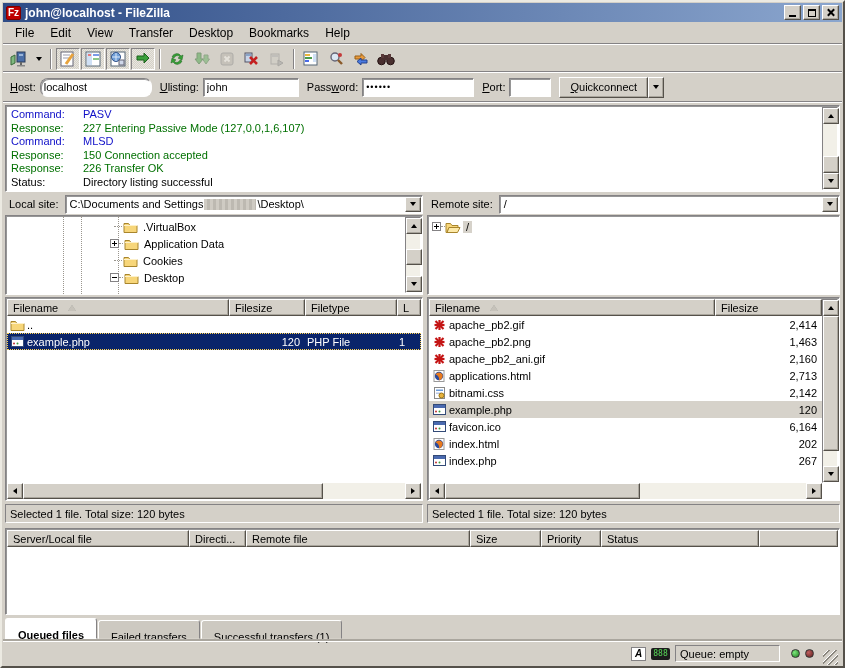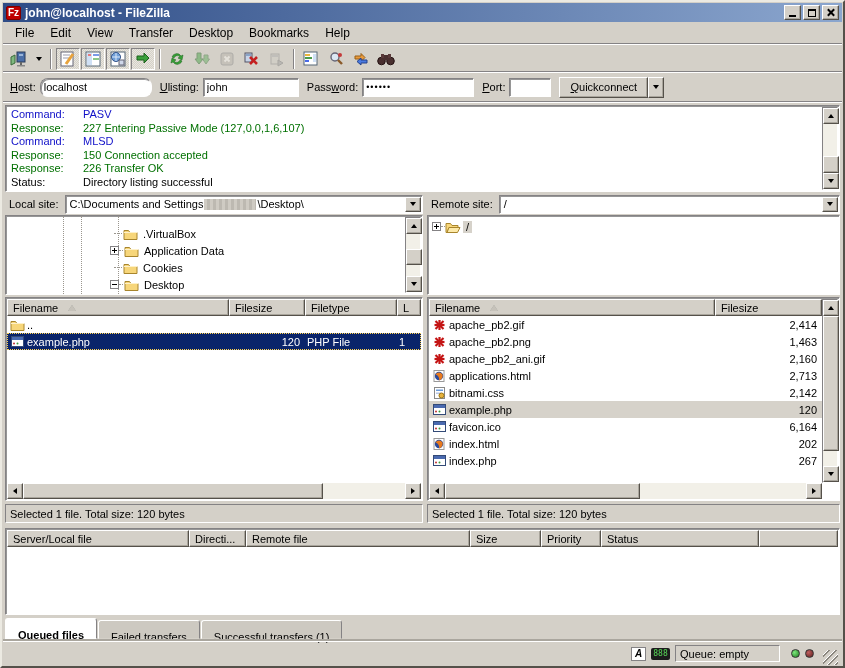--- a/index.html
+++ b/index.html
@@ -328,21 +328,21 @@
       <span class="combo-btn raised">
           <i class="tri-down"></i>
         </span>
     </span>
   </div>
 
   <div class="tree sunken" style="top:213px;left:3px;width:418px;height:80px">
     <i class="vguide" style="left:57px"></i>
     <i class="vguide" style="left:75px"></i>
     <i class="vguide" style="left:112px"></i>
-    <div style="position:absolute;left:0;top:9px;right:17px">
+    <div style="position:absolute;left:0;top:2px;right:17px">
       <div class="trow" style="padding-left:108px">
         <span class="hstub"></span>
         <span class="ficon">
             <svg width="15" height="12">
               <path d="M1 2.5 h4.5 l1.5 2 h7 v7 H1 z" fill="#f7d67a" stroke="#a8852c"></path>
               <path d="M1 4.5 h13" stroke="#fdf0c8"></path>
             </svg>
           </span>
         <span class="tlabel">.VirtualBox</span>
       </div>

